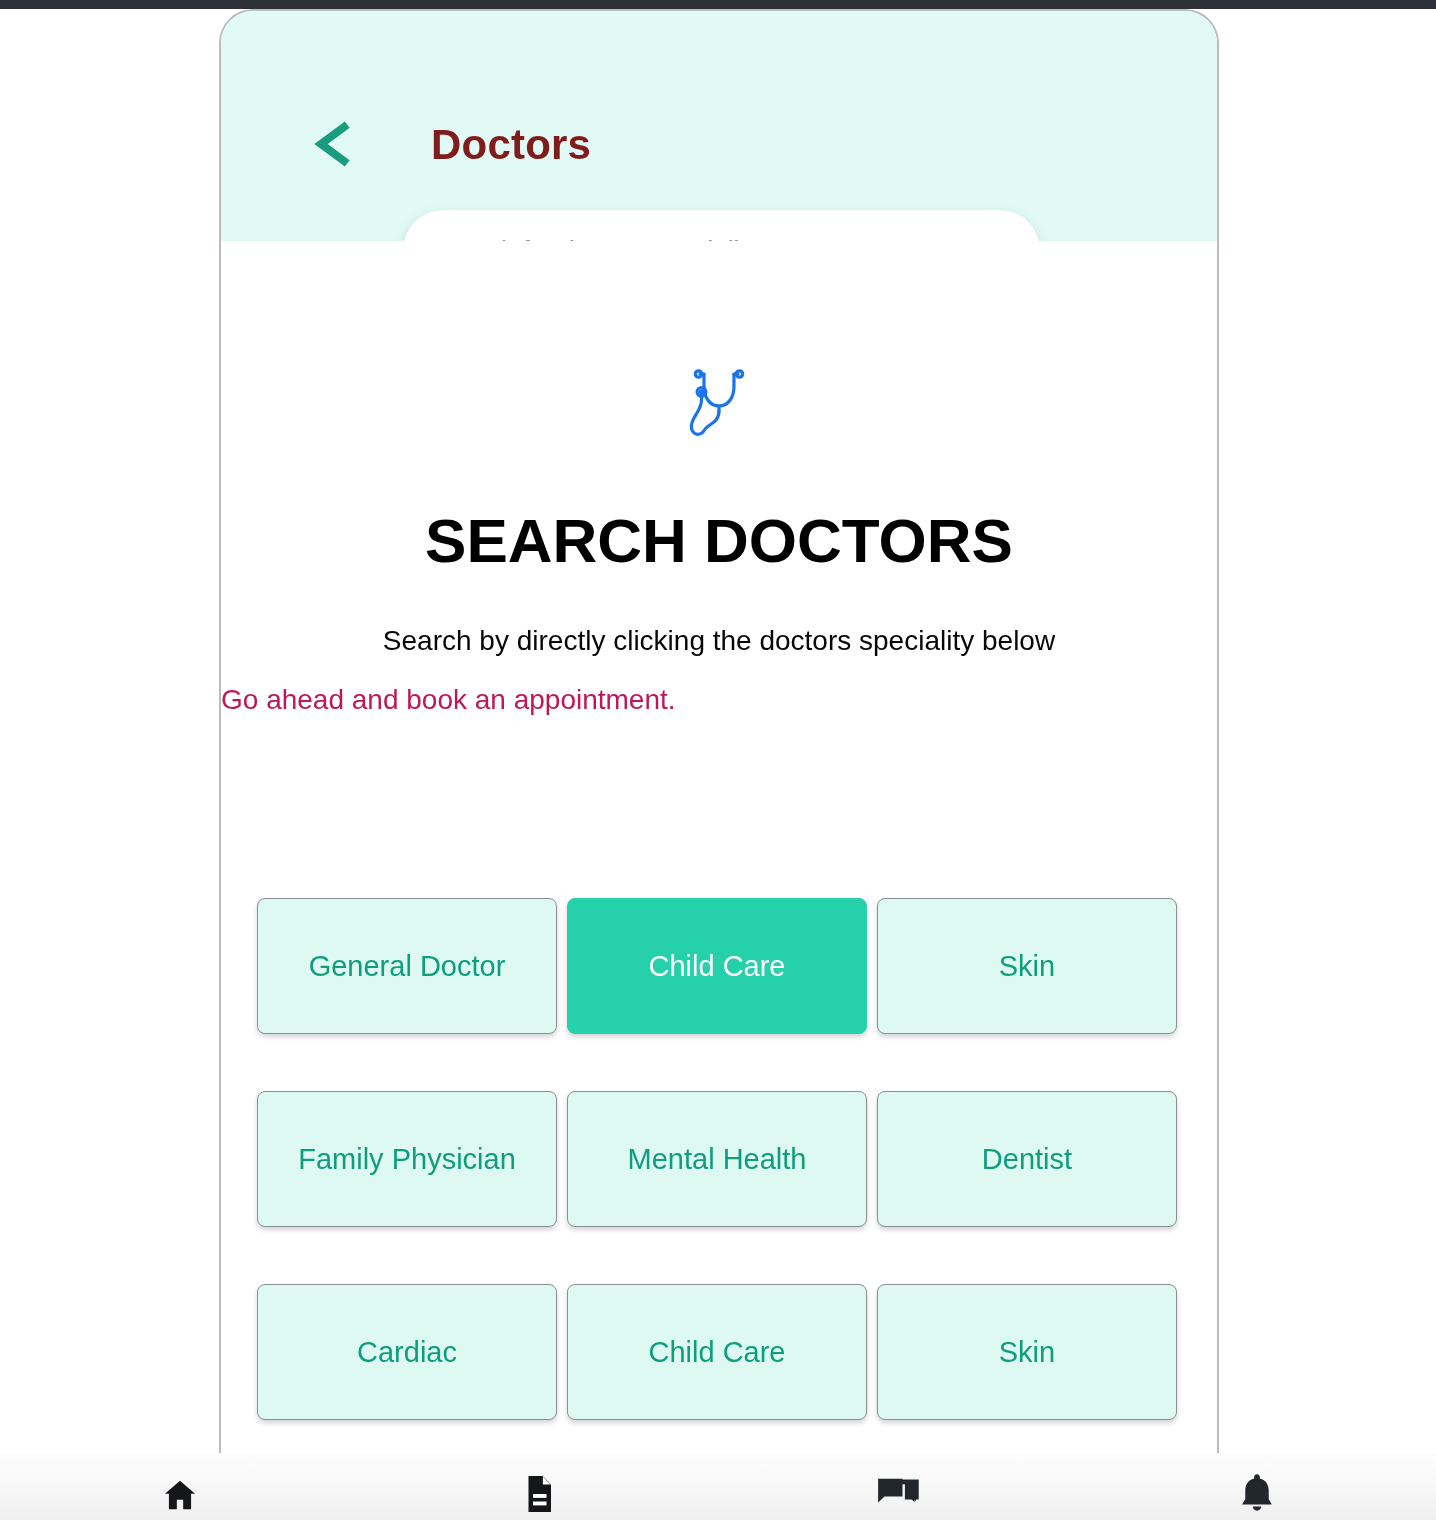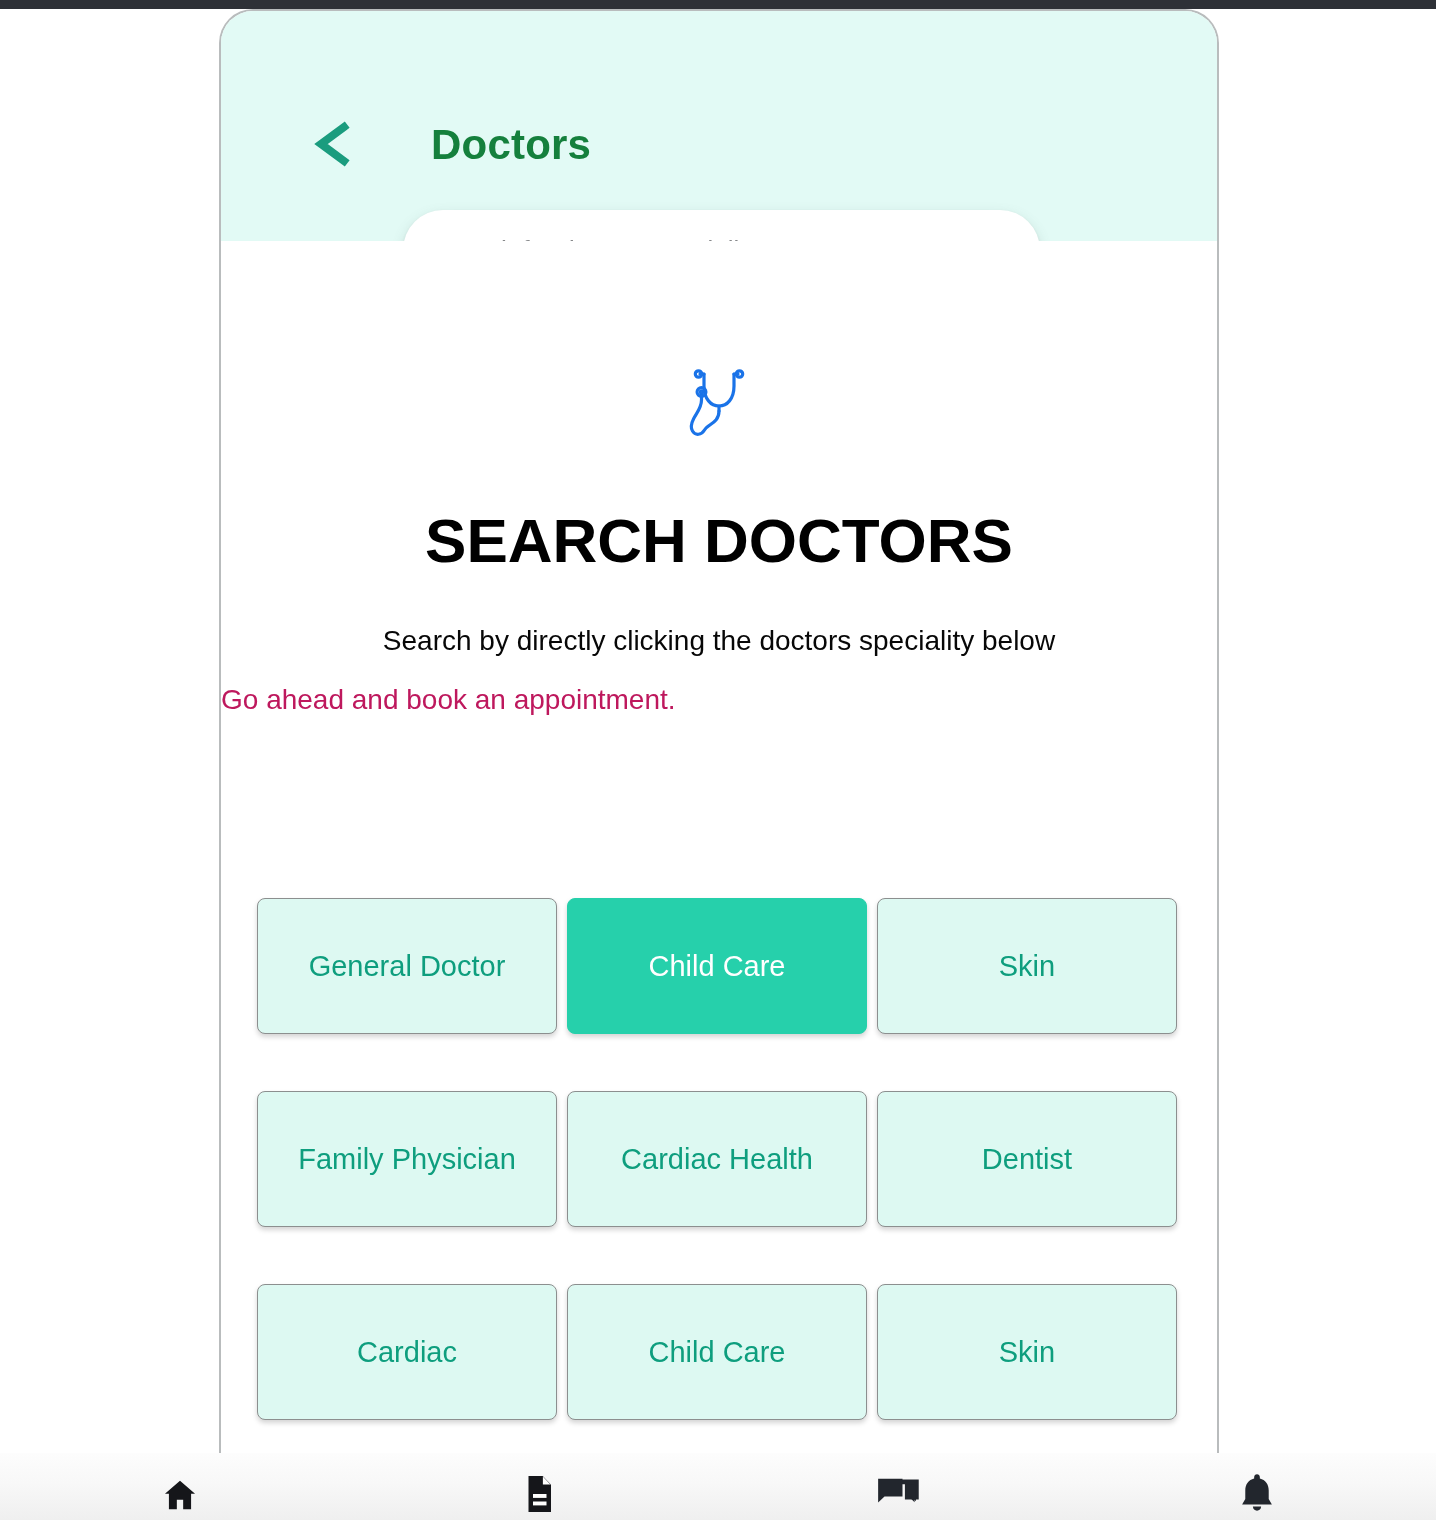--- a/index.html
+++ b/index.html
@@ -59,21 +59,21 @@
     justify-content: center;
     cursor: pointer;
   }
   .back-btn svg { display: block; }
   .header-title {
     position: absolute;
     left: 210px;
     top: 108px;
     font-size: 42px;
     font-weight: 600;
-    color: #15803d;
+    color: #7f1d1d;
     letter-spacing: 0.2px;
     line-height: 52px;
     white-space: nowrap;
   }
 
   
   .search-wrap {
     position: absolute;
     top: 199px;
     left: 182px;
@@ -251,21 +251,21 @@
 
     <div class="main-title">SEARCH DOCTORS</div>
     <div class="subtitle-1">Search by directly clicking the doctors speciality below</div>
     <div class="subtitle-2">Go ahead and book an appointment.</div>
 
     <div class="spec-grid">
       <div class="spec-btn">General Doctor</div>
       <div class="spec-btn selected">Child Care</div>
       <div class="spec-btn">Skin</div>
       <div class="spec-btn">Family Physician</div>
-      <div class="spec-btn">Cardiac Health</div>
+      <div class="spec-btn">Mental Health</div>
       <div class="spec-btn">Dentist</div>
       <div class="spec-btn">Cardiac</div>
       <div class="spec-btn">Child Care</div>
       <div class="spec-btn">Skin</div>
       <div class="spec-btn"></div>
       <div class="spec-btn"></div>
       <div class="spec-btn"></div>
     </div>
 
   </div>

